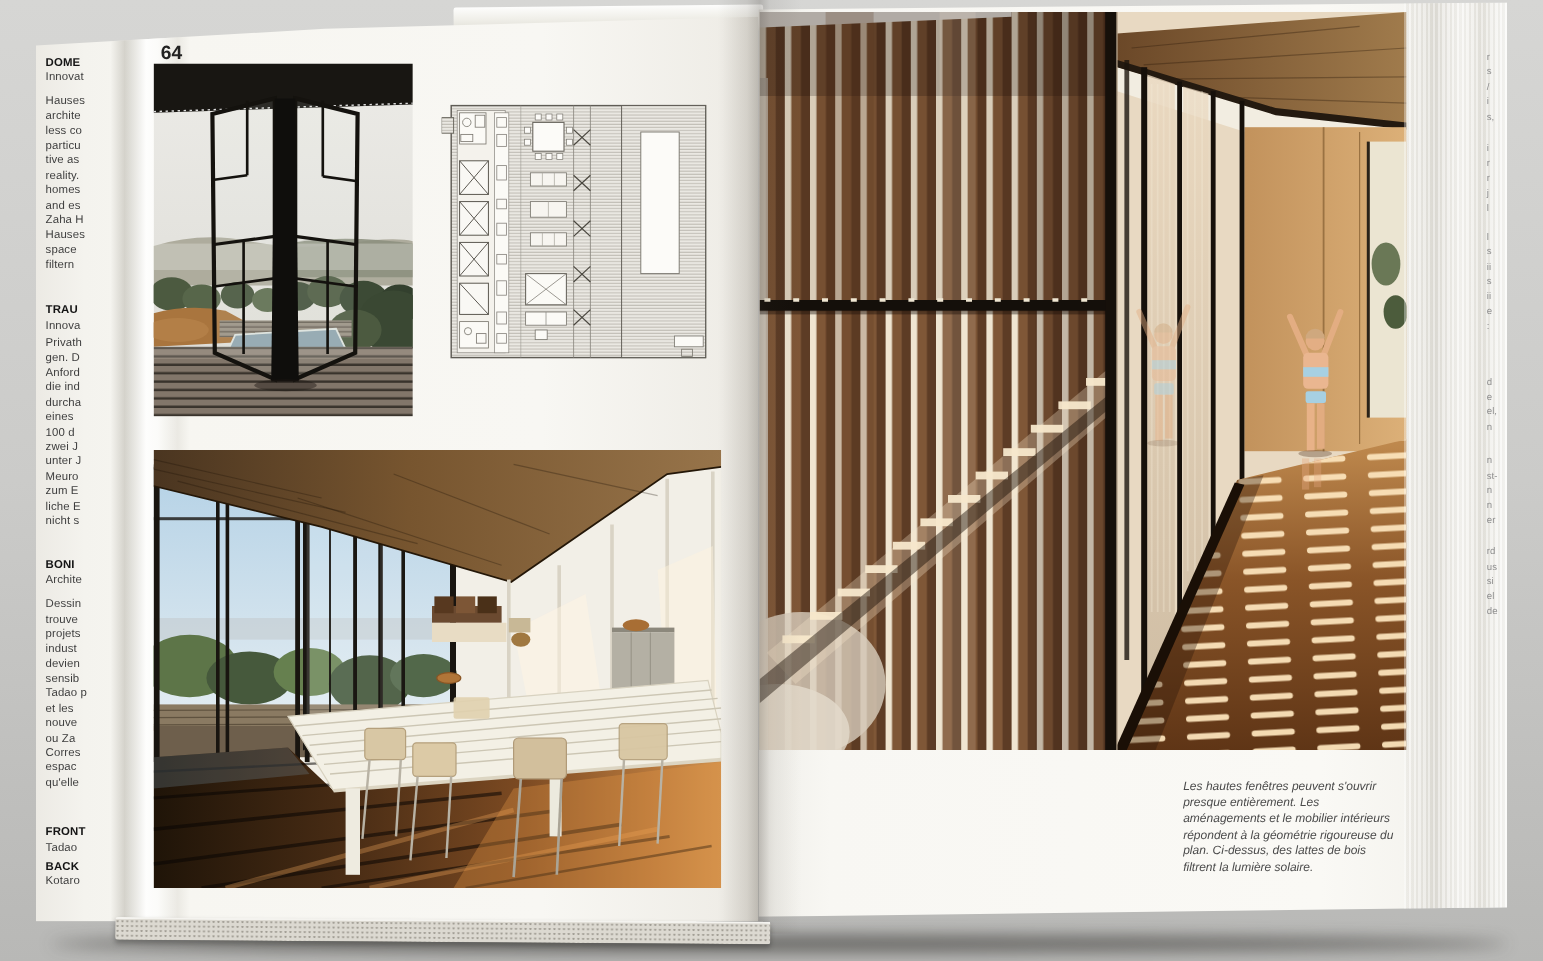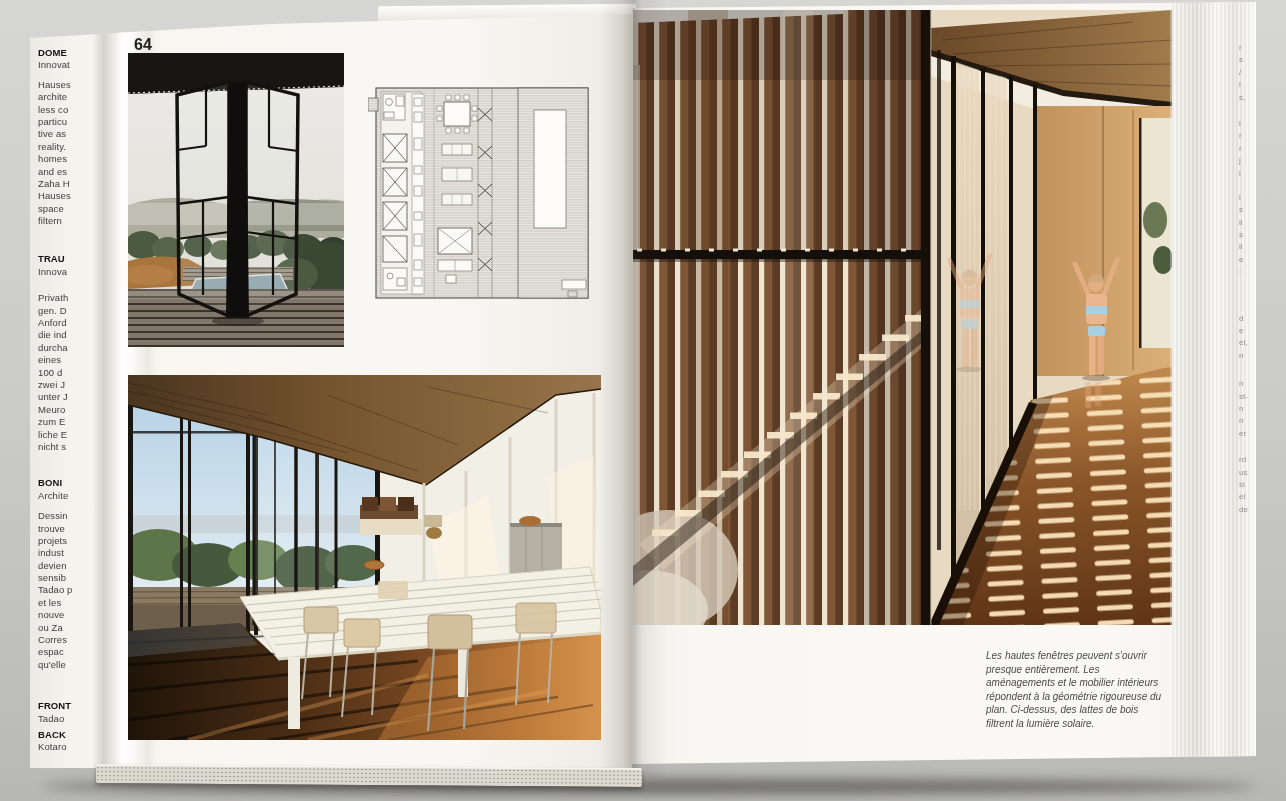--- a/index.html
+++ b/index.html
@@ -70,21 +70,21 @@
         <div class="clip-line">tive as</div>
         <div class="clip-line">reality.</div>
         <div class="clip-line">homes</div>
         <div class="clip-line">and es</div>
         <div class="clip-line">Zaha H</div>
         <div class="clip-line">Hauses</div>
         <div class="clip-line">space</div>
         <div class="clip-line">filtern</div>
         <div class="clip-line b" style="margin-top: 26px;">TRAU</div>
         <div class="clip-line">Innova</div>
-        <div class="clip-line" style="margin-top: 14px;">Privath</div>
+        <div class="clip-line" style="margin-top: 2px;">Privath</div>
         <div class="clip-line">gen. D</div>
         <div class="clip-line">Anford</div>
         <div class="clip-line">die ind</div>
         <div class="clip-line">durcha</div>
         <div class="clip-line">eines</div>
         <div class="clip-line">100 d</div>
         <div class="clip-line">zwei J</div>
         <div class="clip-line">unter J</div>
         <div class="clip-line">Meuro</div>
         <div class="clip-line">zum E</div>

